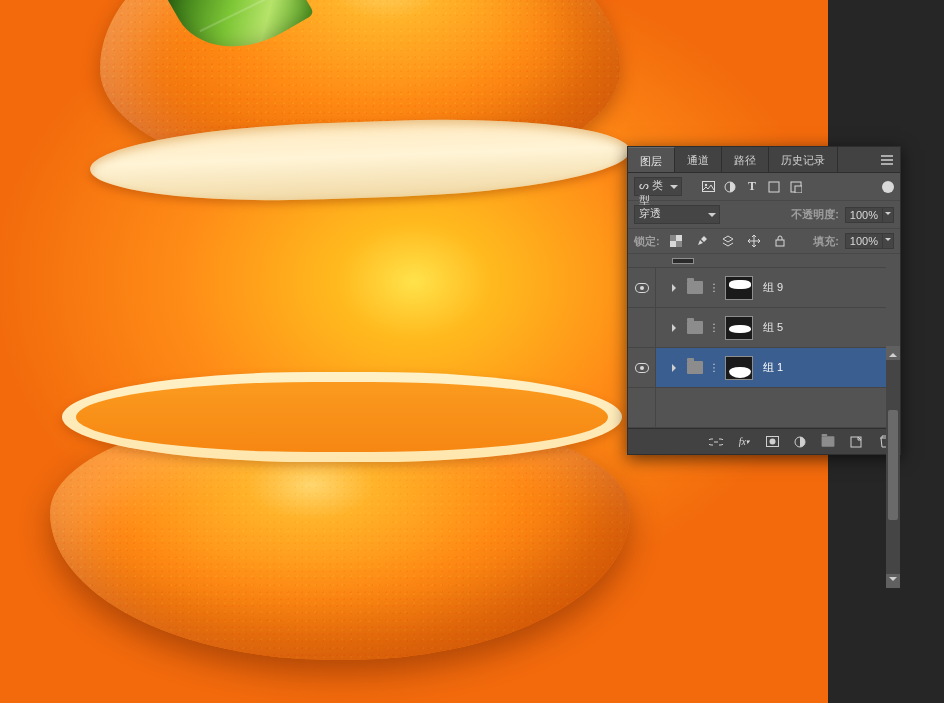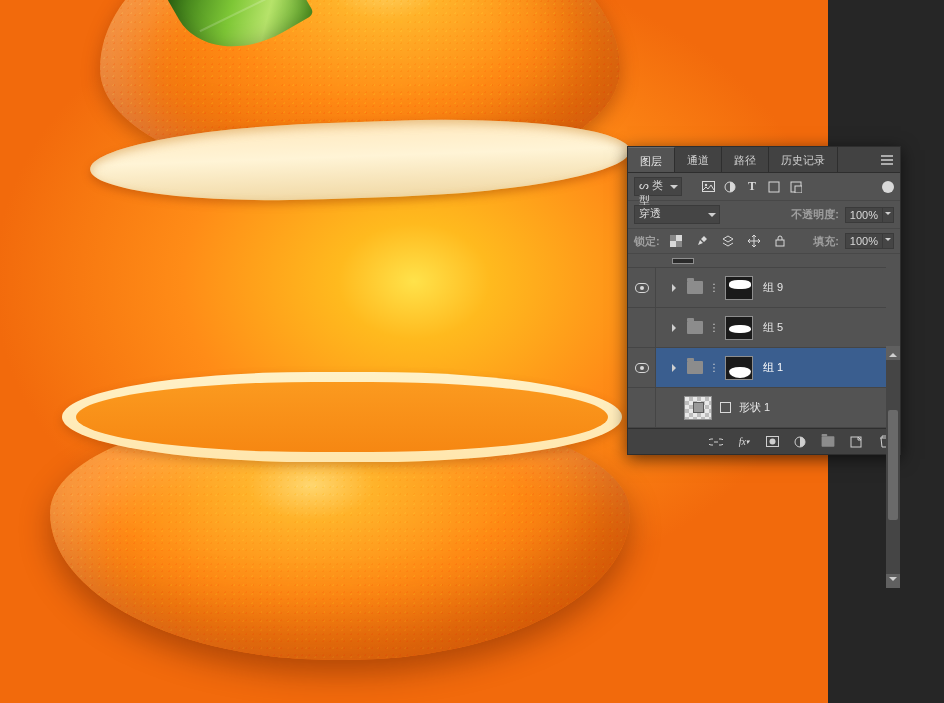--- a/index.html
+++ b/index.html
@@ -306,27 +306,20 @@
         <span class="link-icon">⋮</span>
         <span class="mask">
           <span class="blob" style="left:3px;top:10px;width:22px;height:11px;border-radius:48% 48% 50% 50%/40% 40% 60% 60%"></span>
         </span>
         <span class="layer-name">组 1</span>
       </div>
     </div>
 
     <div class="layer">
       <div class="vis"></div>
-      <div class="layer-inner" style="padding-left:28px;">
-        <span class="shape-thumb">
-            <span class="sqr"></span>
-          </span>
-        <span class="shape-icon-mini"></span>
-        <span class="layer-name">形状 1</span>
-      </div>
     </div>
 
     <div class="scrollbar">
       <div class="scroll-btn up"></div>
       <div class="scroll-thumb"></div>
       <div class="scroll-btn dn" style="position:absolute;bottom:0;width:100%;"></div>
     </div>
   </div>
 
   <div class="footer">

